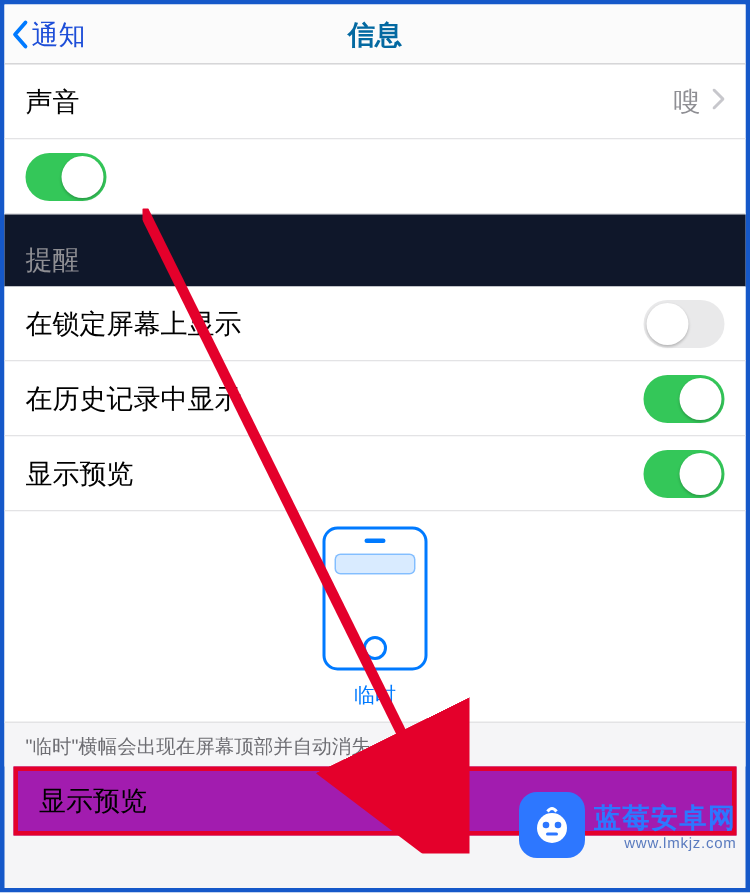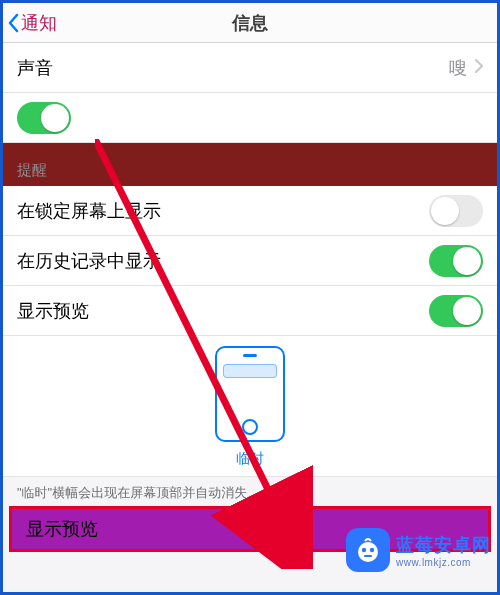--- a/index.html
+++ b/index.html
@@ -1,46 +1,46 @@
 <!DOCTYPE html>
 <html><head>
 <meta charset="utf-8">
 <style>
   * { box-sizing: border-box; margin: 0; padding: 0; }
   html, body { width: 500px; height: 595px; font-family: -apple-system, "Helvetica Neue", Arial, sans-serif; background: #fff; overflow: hidden; }
   .frame { width: 500px; height: 595px; border: 3px solid #1558c9; position: relative; background: #f5f5f7; }
   .navbar { display: flex; align-items: center; justify-content: center; height: 40px; background: #fbfbfb; border-bottom: 1px solid #d6d6d8; position: relative; }
-  .navbar-title { font-size: 18px; font-weight: 600; color: #404040; }
-  .navbar-back { position: absolute; left: 4px; display: flex; align-items: center; color: #be185d; font-size: 18px; cursor: pointer; }
+  .navbar-title { font-size: 18px; font-weight: 600; color: #0369a1; }
+  .navbar-back { position: absolute; left: 4px; display: flex; align-items: center; color: #1d4ed8; font-size: 18px; cursor: pointer; }
   .chev-left { width: 12px; height: 20px; margin-right: 2px; }
   .chev-left svg { display:block; }
   .row { display: flex; align-items: center; justify-content: space-between; background: #fff; height: 50px; padding: 0 14px; border-bottom: 1px solid #e3e3e5; font-size: 18px; color: #000; }
   .row .right { display: flex; align-items: center; color: #8e8e93; font-size: 18px; }
   .chev-right { margin-left: 8px; }
-  .section-header { font-size: 15px; color: #8e8e93; padding: 18px 14px 6px; background: #7f1d1d; }
+  .section-header { font-size: 18px; color: #8e8e93; padding: 18px 14px 6px; background: #0f172a; }
   .toggle { width: 54px; height: 32px; border-radius: 16px; position: relative; }
   .toggle.on { background: #34c759; }
   .toggle.off { background: #e9e9ea; }
   .toggle .knob { width: 28px; height: 28px; border-radius: 14px; background: #fff; position: absolute; top: 2px; box-shadow: 0 1px 2px rgba(0,0,0,0.25); }
   .toggle.on .knob { right: 2px; }
   .toggle.off .knob { left: 2px; }
   .banner-choices { display: flex; justify-content: space-around; background: #fff; padding: 10px 30px 8px; border-bottom: 1px solid #e3e3e5; }
   .banner-item { display: flex; flex-direction: column; align-items: center; }
   .phone { width: 70px; height: 96px; border: 2px solid #007aff; border-radius: 10px; position: relative; margin-bottom: 8px; }
   .phone::before { content:""; position:absolute; top:6px; left:50%; transform:translateX(-50%); width:14px; height:3px; border-radius:2px; background:#007aff; }
   .phone::after { content:""; position:absolute; bottom:5px; left:50%; transform:translateX(-50%); width:12px; height:12px; border:2px solid #007aff; border-radius:50%; }
   .phone .band { position:absolute; top:16px; left:6px; right:6px; height:14px; background:rgba(0,122,255,0.15); border:1px solid rgba(0,122,255,0.4); border-radius:4px; }
   .phone .band.double { top:16px; height:10px; }
   .phone .band.double + .band.double2 { top:30px; height:10px; }
   .phone .band.double2 { position:absolute; left:6px; right:6px; height:10px; background:rgba(0,122,255,0.15); border:1px solid rgba(0,122,255,0.4); border-radius:4px; }
   .banner-label { font-size: 14px; color: #007aff; }
   .footnote { font-size: 13px; color: #6e6e73; padding: 8px 14px 4px; line-height: 1.3; background:#f5f5f7;}
   .highlight-row { background:#a21caf; height:46px; display:flex; align-items:center; padding:0 14px; font-size:18px; border:3px solid #e4002b; margin:0 6px; }
   .arrow-overlay { position:absolute; left:92px; top:136px; width:218px; height:430px; pointer-events:none; }
-  .watermark { position:absolute; right:6px; bottom:20px; display:flex; align-items:center; gap:6px; }
+  .watermark { position:absolute; right:6px; bottom:20px; display:flex; align-items:center; gap:6px;text-align:right; }
   .wm-icon { width:44px; height:44px; border-radius:12px; background:#2d77ff; display:flex; align-items:center; justify-content:center; }
   .wm-icon svg { width:30px; height:30px; }
   .wm-text { font-size:18px; font-weight:600; color:#2d77ff; letter-spacing:1px; }
   .wm-sub { font-size:10px; color:#5a7bbf; letter-spacing:0.5px; }
 </style>
 </head>
 <body>
 
 <div class="frame">
 

